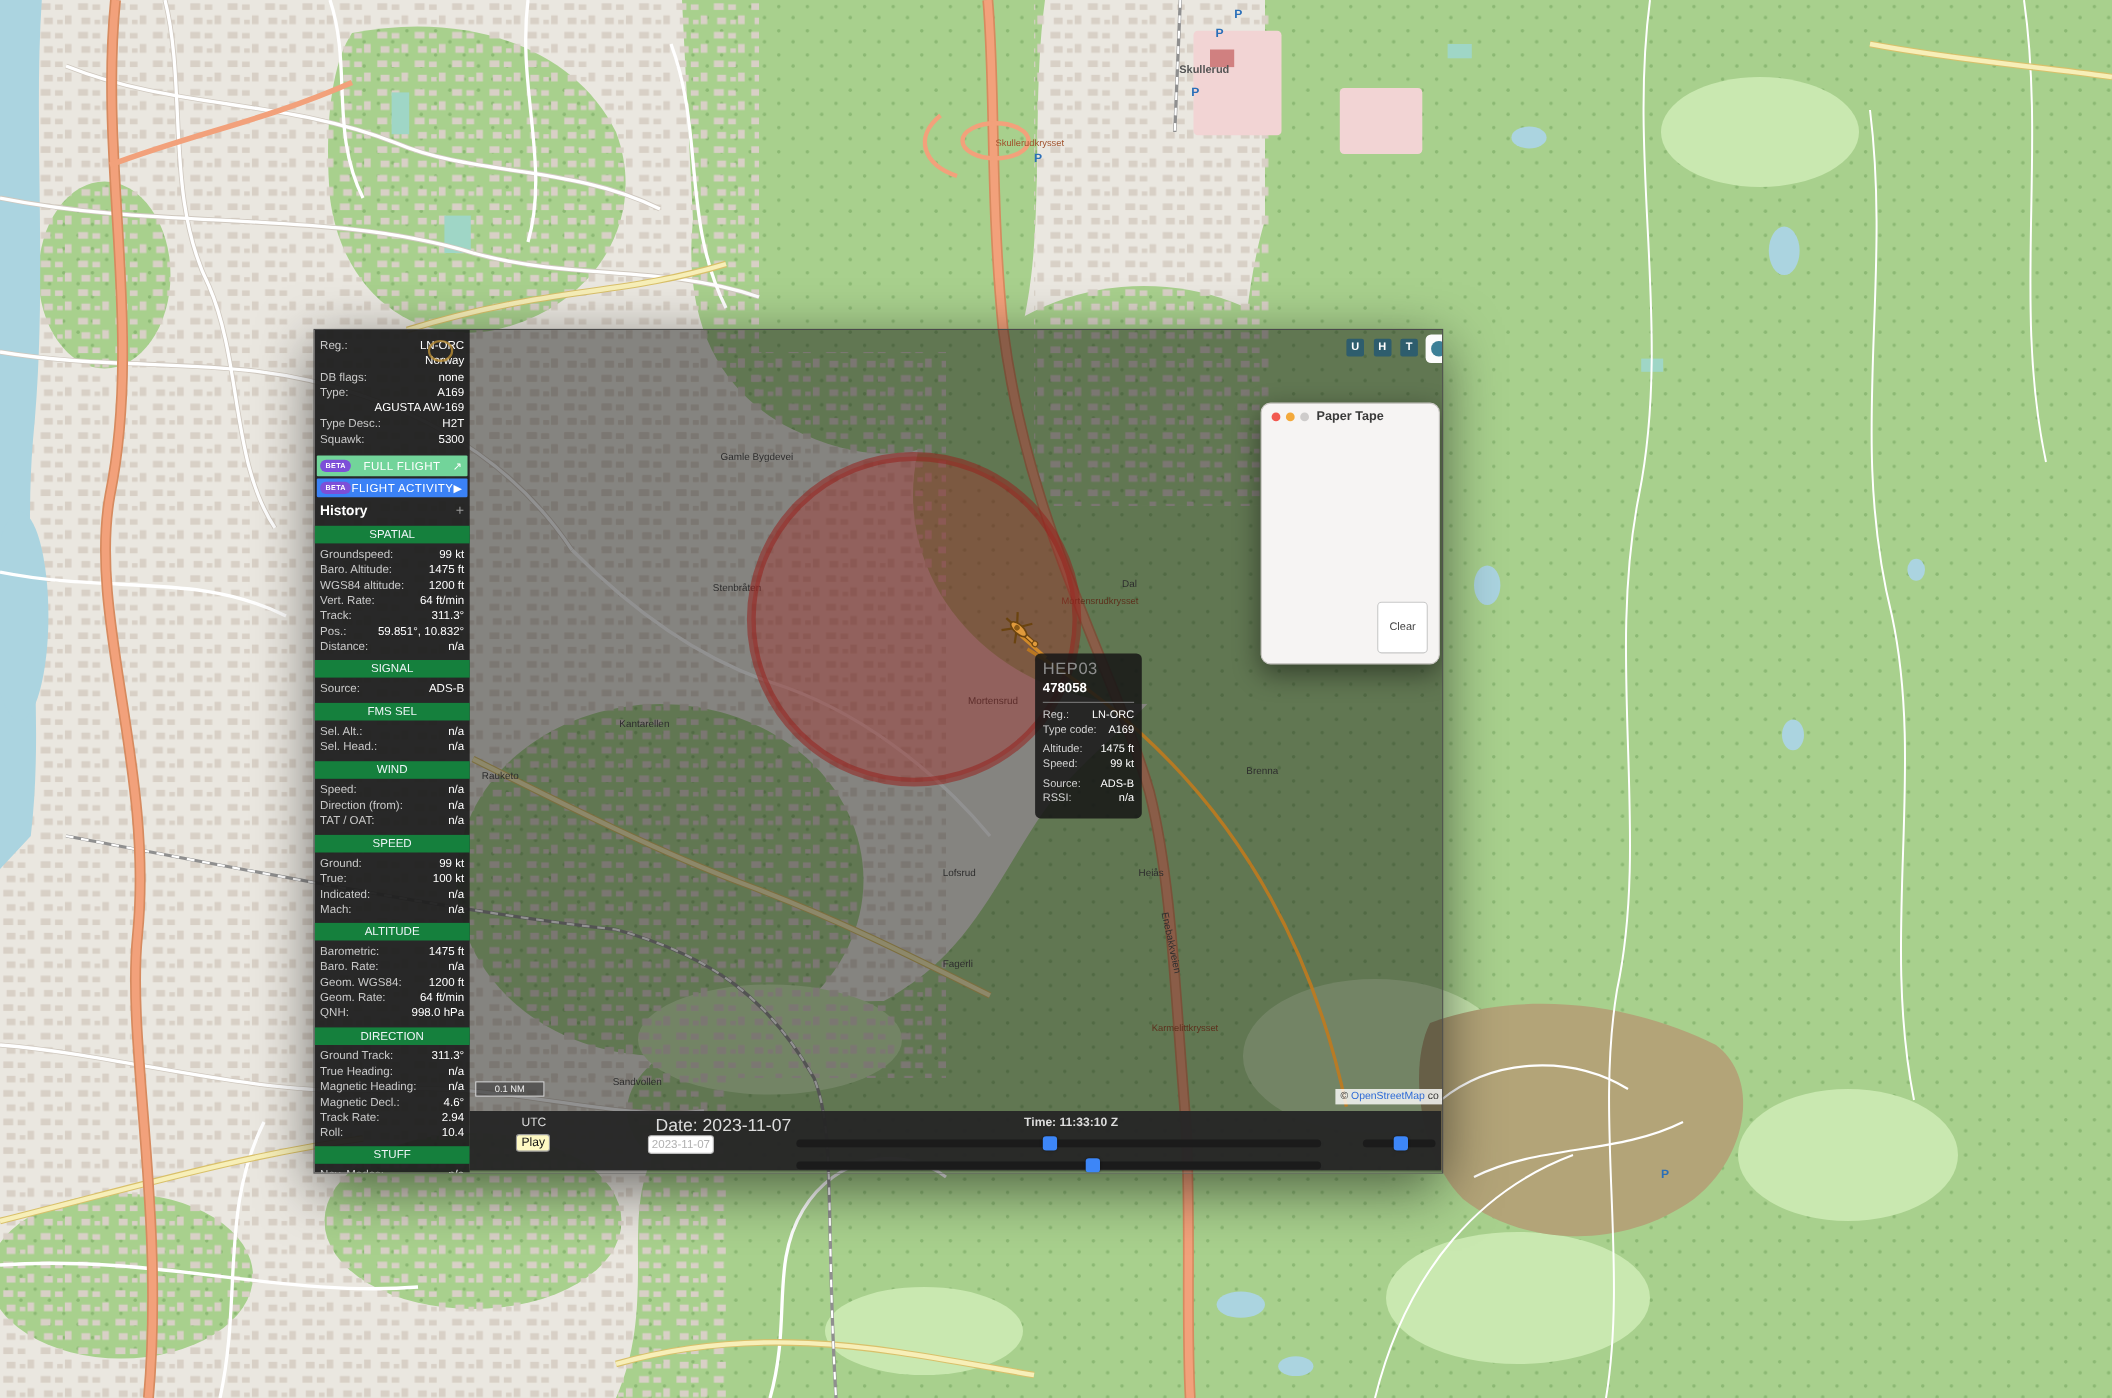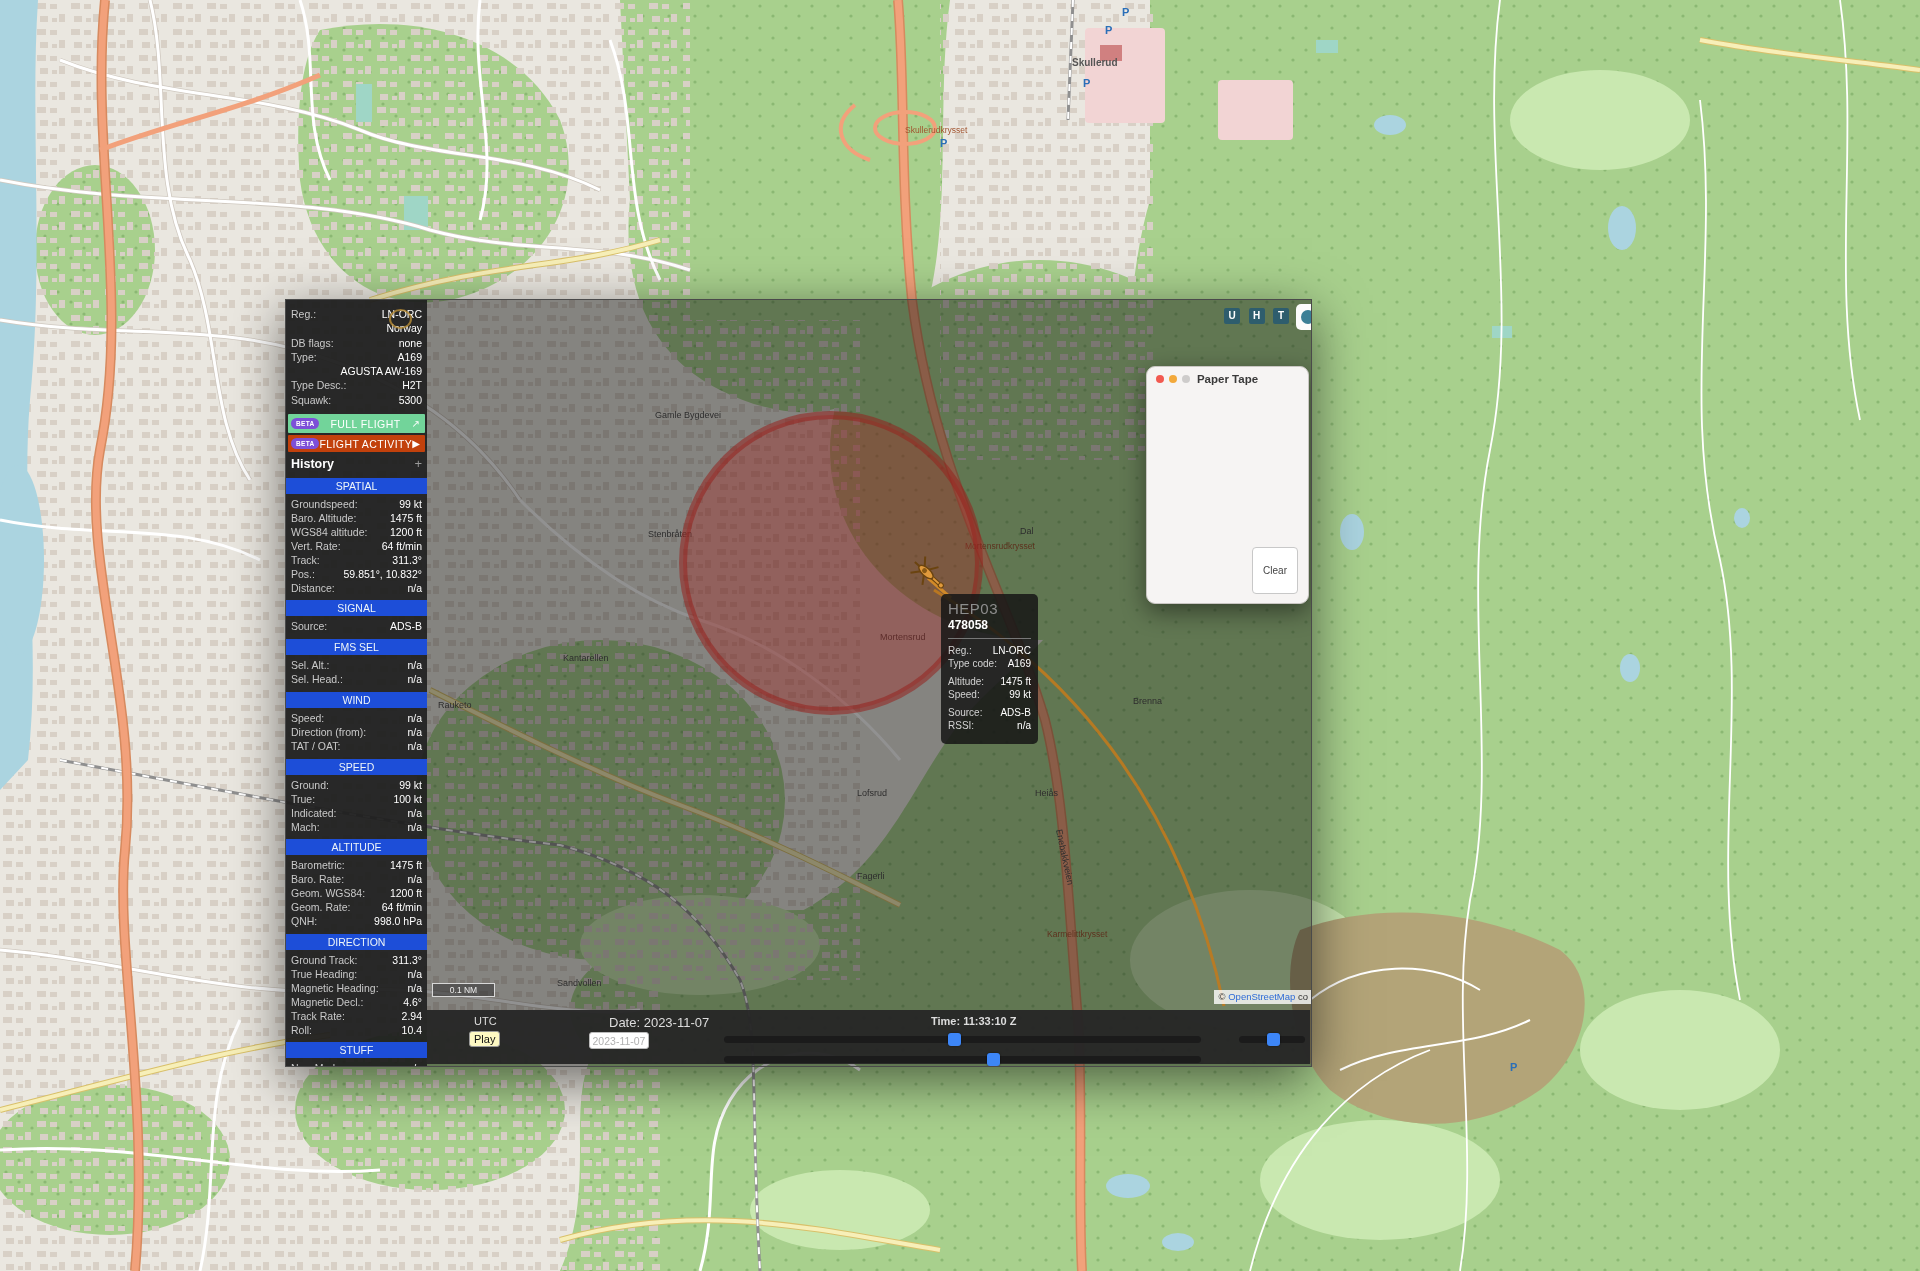--- a/index.html
+++ b/index.html
@@ -21,29 +21,29 @@
 
   
   #sidebar{position:absolute;left:0;top:0;width:141px;height:100%;
            background:rgba(30,30,30,.90);color:#fff;padding-top:7px;box-sizing:border-box;}
   .inforow{display:flex;justify-content:space-between;padding:0 5px;
            font-size:10.5px;line-height:14.3px;white-space:nowrap;}
   .inforow .lb{color:#c9c9c9;}
   .inforow .vl{color:#fff;margin-left:auto;}
   .actbtn{margin:2px 2px 0 2px;height:19px;display:flex;align-items:center;border-radius:1px;cursor:pointer;}
   .actbtn.green{background:#72d49a;margin-top:7px;}
-  .actbtn.darkb{background:#c2410c;height:17px;}
+  .actbtn.darkb{background:#3b82f6;height:17px;}
   .beta{background:#7d4fd8;color:#fff;font-size:6.5px;font-weight:bold;
         padding:2px 5px;border-radius:7px;margin-left:3px;letter-spacing:.3px;}
   .actlabel{flex:1;text-align:center;font-size:10.5px;color:#fff;letter-spacing:.4px;}
   .actic{color:#fff;font-size:10px;margin-right:5px;}
   #history-hd{display:flex;justify-content:space-between;align-items:center;
               padding:4px 5px 2px 5px;font-size:12.5px;font-weight:bold;}
   #history-hd .plus{color:#9a9a9a;font-weight:normal;font-size:13px;cursor:pointer;}
-  .sechd{background:#1d4ed8;color:#eef5f8;font-size:10.5px;text-align:center;
+  .sechd{background:#15803d;color:#eef5f8;font-size:10.5px;text-align:center;
          padding:2px 0;margin:5px 0 4px 0;}
   .secrow{display:flex;justify-content:space-between;padding:0 5px;
           font-size:10.5px;line-height:13.9px;white-space:nowrap;}
   .secrow .lb{color:#c9c9c9;}
   .secrow .vl{color:#fff;}
   #hover-ring{position:absolute;left:103px;top:9px;width:19px;height:16px;
               border:2px solid rgba(186,142,54,.8);border-radius:50%;}
 
   
   .mapbtn{position:absolute;top:8px;width:16px;height:16px;background:#2e5d6d;
@@ -91,21 +91,21 @@
               border:1px solid #c8c8c8;border-radius:4px;font-size:10px;color:#444;
               padding:17px 10px;cursor:pointer;font-family:"Liberation Sans",sans-serif;}
 
   
   #timeline{position:absolute;left:141px;right:1px;bottom:2px;height:54px;
             background:rgba(38,38,38,.96);color:#ddd;}
   #tl-utc{position:absolute;left:47px;top:5px;font-size:11px;}
   #tl-play{position:absolute;left:42px;top:21px;height:16px;background:#fef9c3;
            border:1px solid #9a9a9a;border-radius:3px;font-size:11px;color:#111;
            padding:0 4px;cursor:pointer;font-family:"Liberation Sans",sans-serif;}
-  #tl-datelabel{position:absolute;left:168px;top:5px;font-size:13px;padding-left:14px;}
+  #tl-datelabel{position:absolute;left:155px;top:5px;font-size:16px;padding-left:14px;}
   #tl-dateinput{position:absolute;left:162px;top:22px;width:54px;height:13px;
                 background:#fff;border:1px solid #bbb;border-radius:3px;
                 font-size:10.5px;color:#b0b0b0;text-align:center;
                 font-family:"Liberation Sans",sans-serif;}
   #tl-timelabel{position:absolute;left:504px;top:5px;font-size:11px;font-weight:bold;}
   .track{position:absolute;height:7px;background:#1b1b1b;border-radius:4px;cursor:pointer;}
   #trk1{left:297px;top:26px;width:477px;}
   #trk2{left:297px;top:46px;width:477px;}
   #trk3{left:812px;top:26px;width:66px;}
   .handle{position:absolute;width:13px;height:13px;background:#3d86f7;

